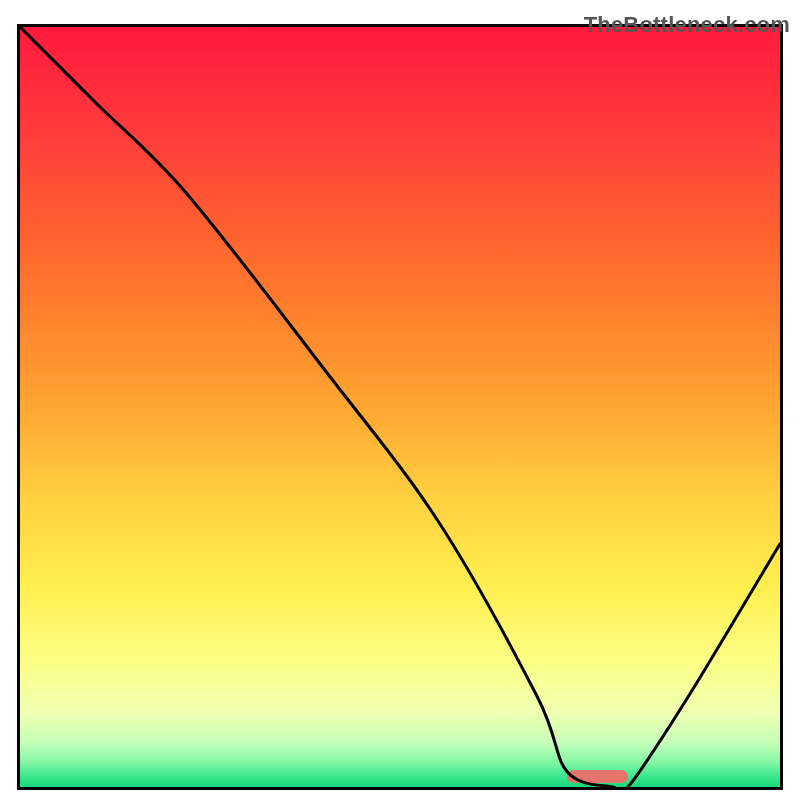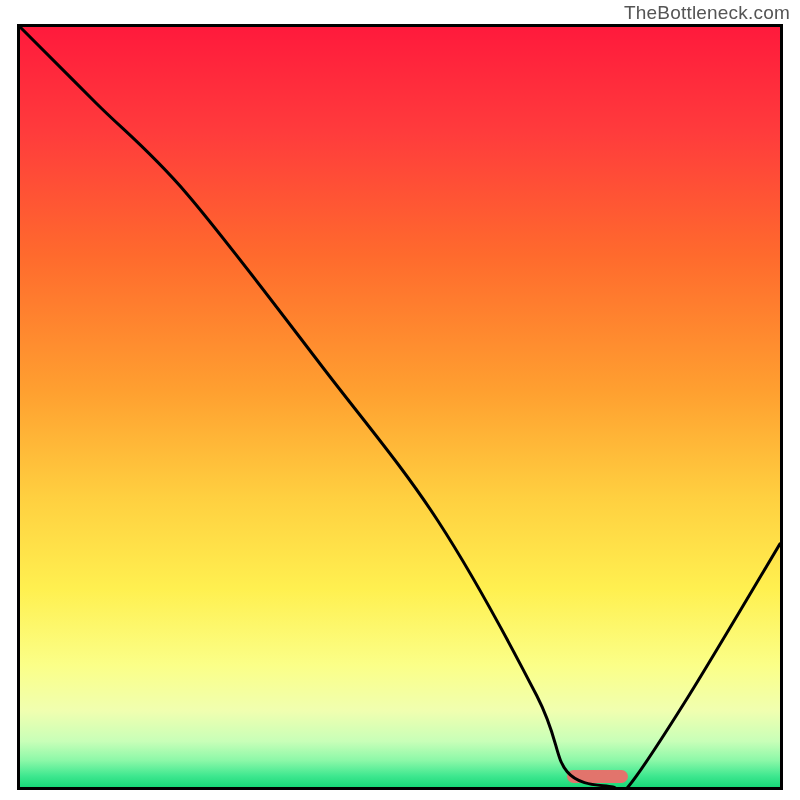--- a/index.html
+++ b/index.html
@@ -10,25 +10,25 @@
     background: #ffffff;
     font-family: Arial, Helvetica, sans-serif;
   }
   .container {
     position: relative;
     width: 800px;
     height: 800px;
   }
   .watermark {
     position: absolute;
-    top: 2px;
+    top: 12px;
     right: 10px;
     color: #555;
-    font-size: 19px;
-    font-weight: 400;
+    font-size: 22px;
+    font-weight: 700;
     letter-spacing: 0.2px;
     z-index: 10;
   }
   .plot-box {
     position: absolute;
     left: 17px;
     top: 24px;
     width: 766px;
     height: 766px;
     box-sizing: border-box;

